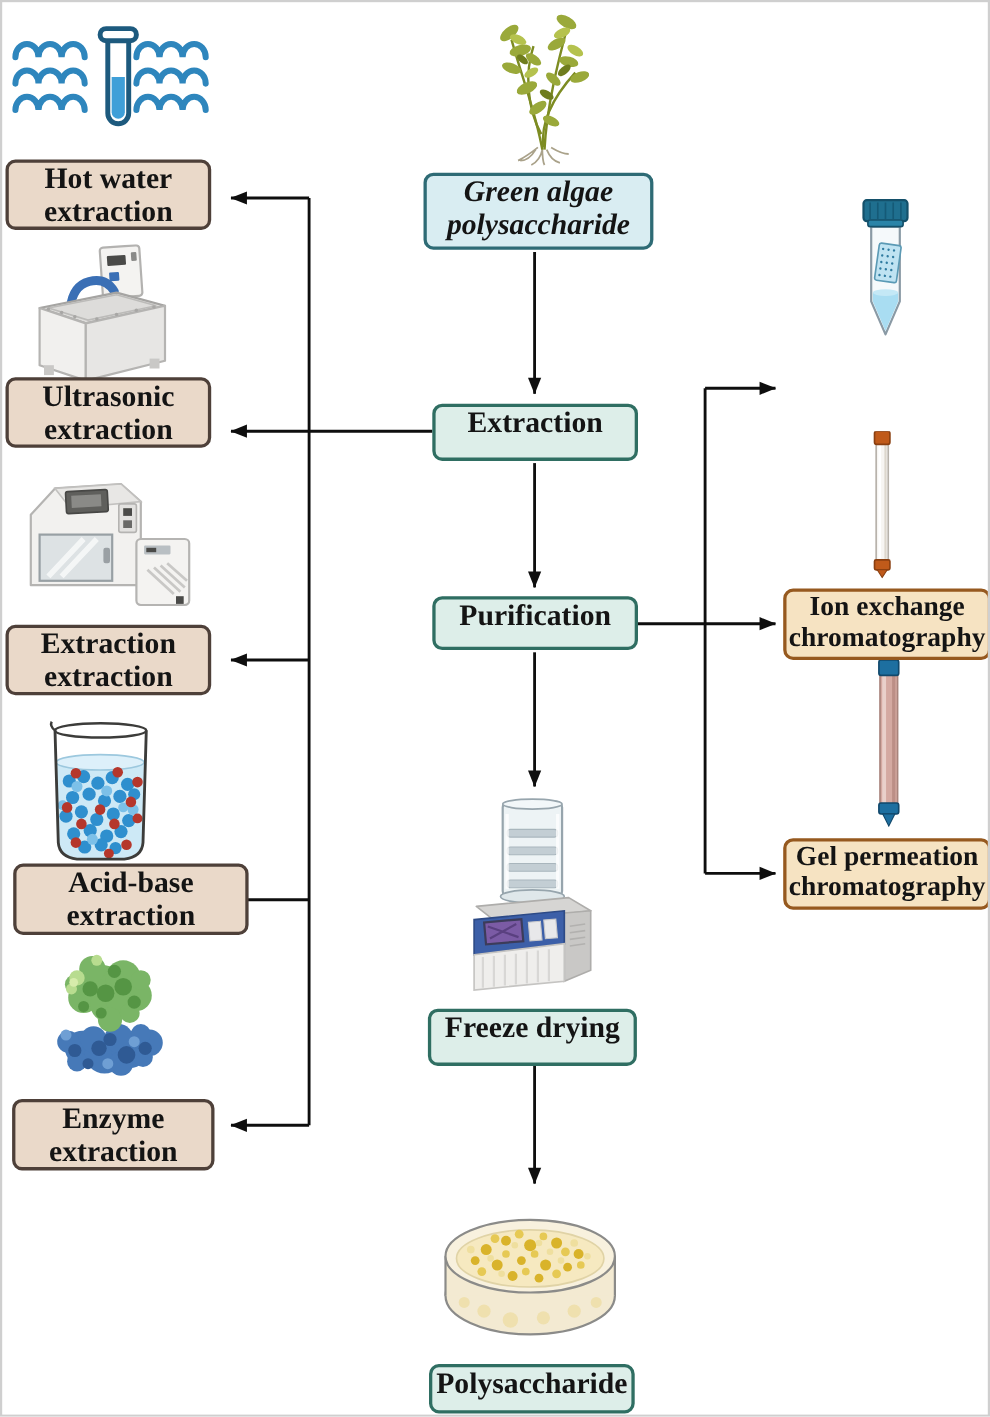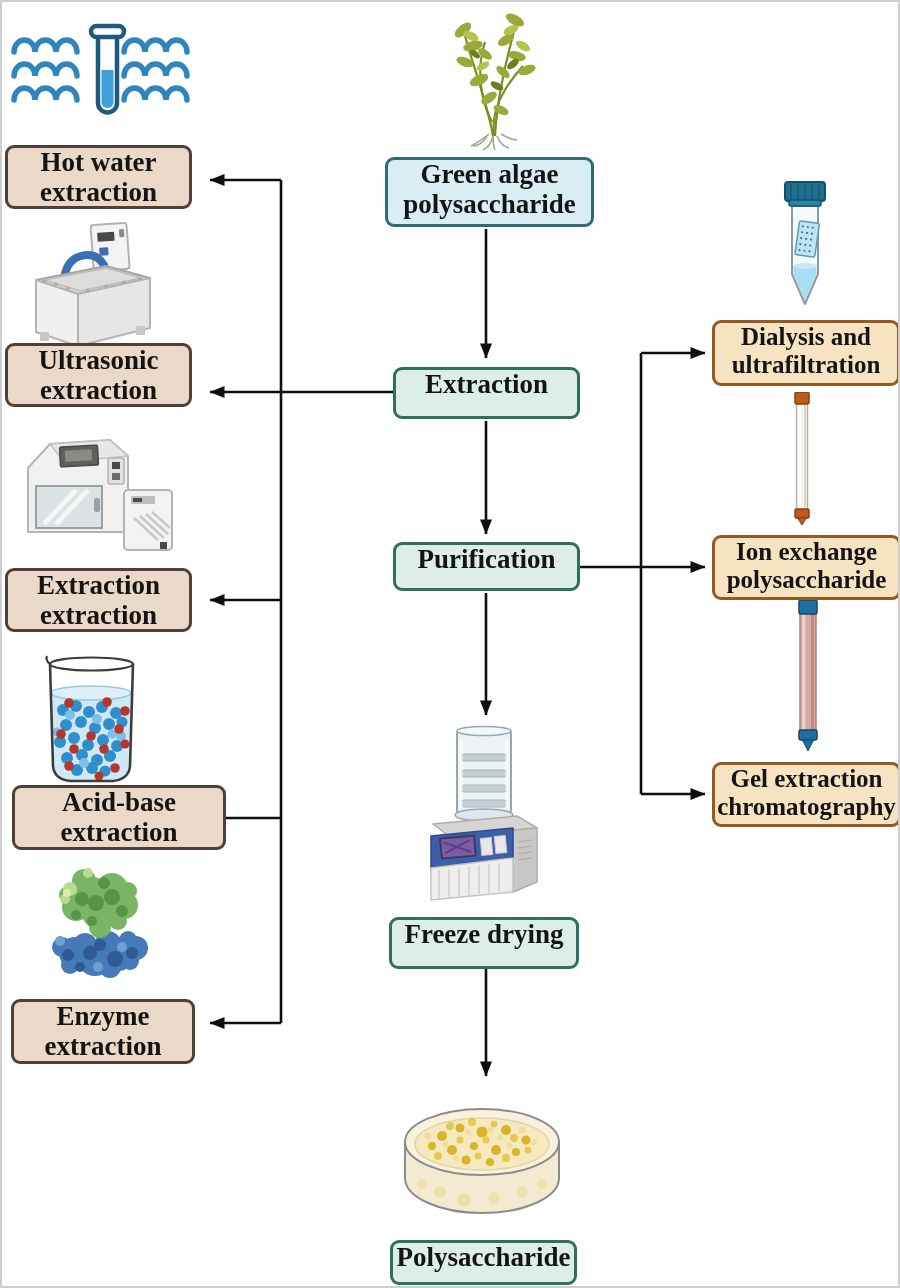--- a/index.html
+++ b/index.html
@@ -9,21 +9,21 @@
     font-family:"Liberation Serif", serif;
   }
   .node{
     position:absolute;display:flex;align-items:flex-start;justify-content:center;
     text-align:center;border-radius:9px;box-sizing:border-box;z-index:3;
   }
   .node .lbl{white-space:pre-line;font-weight:bold;line-height:1.1;color:#141414;}
   .left-node{background:#ead9c9;border:3px solid #4e4039;font-size:27px;}
   .right-node{background:#f6e3c2;border:3px solid #96591f;font-size:25px;}
   .flow-node{background:#ddeee9;border:3px solid #2f6e62;font-size:27px;}
-  .source-node{background:#d9edf2;border:3px solid #2e6b75;font-size:27px;}
+  .source-node{background:#d9edf2;border:3px solid #2e6b75;font-size:27px;font-style:italic;}
   .illus{position:absolute;z-index:2;}
   .connectors{position:absolute;left:0;top:0;z-index:1;pointer-events:none;}
 </style>
 </head>
 <body>
 
 <div class="canvas">
 
   <svg class="connectors" width="900" height="1288" viewBox="0 0 900 1288">
     <defs>
@@ -454,26 +454,22 @@
   <div class="node flow-node" style="left:387px;top:915px;width:190px;height:52px">
     <span class="lbl">Freeze drying</span>
   </div>
   <div class="node flow-node" style="left:391px;top:540px;width:187px;height:49px">
     <span class="lbl">Purification</span>
   </div>
   <div class="node flow-node" style="left:388px;top:1238px;width:187px;height:45px">
     <span class="lbl">Polysaccharide</span>
   </div>
 
-  <div class="node right-node" style="left:710px;top:318px;width:188px;height:66px">
-    <span class="lbl">Dialysis and
-ultrafiltration</span>
-  </div>
   <div class="node right-node" style="left:710px;top:533px;width:189px;height:65px">
     <span class="lbl">Ion exchange
-polysaccharide</span>
+chromatography</span>
   </div>
   <div class="node right-node" style="left:710px;top:760px;width:189px;height:65px">
-    <span class="lbl">Gel extraction
+    <span class="lbl">Gel permeation
 chromatography</span>
   </div>
 
 </div>
 
 </body></html>

